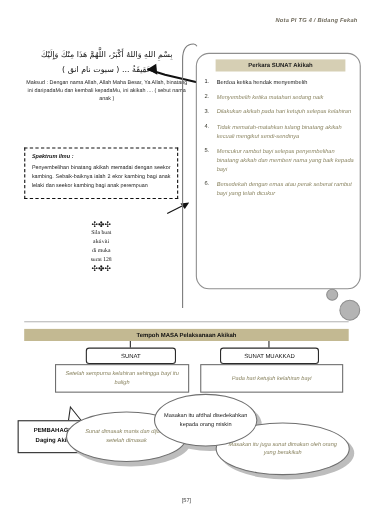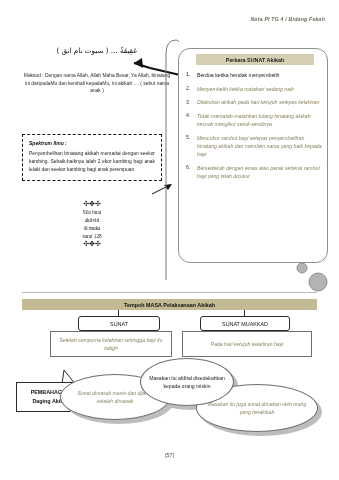--- a/index.html
+++ b/index.html
@@ -156,20 +156,21 @@
   .thinline{position:absolute;background:#b9b9b9;height:1px;}
 </style>
 </head>
 <body>
 
 <div class="page">
 
   <div class="hdr">Nota PI TG 4 / Bidang Fekah</div>
 
   <div class="arabic">
+    <div class="l1">بِسْمِ اللهِ وَاللهُ أَكْبَرُ، اللَّهُمَّ هَذَا مِنْكَ وَإِلَيْكَ</div>
     <div class="l2">عَقِيقَةُ ... ( سبوت نام انق )</div>
   </div>
   <div class="maksud">Maksud : Dengan nama Allah, Allah Maha Besar, Ya Allah, binatang ini daripadaMu dan kembali kepadaMu, ini akikah .... ( sebut nama anak )</div>
 
   <svg class="bigarrow" viewBox="0 0 62 22">
     <path d="M60 20 L30 13 L14 8" stroke="#111" stroke-width="2" fill="none"></path>
     <path d="M14 8 L23 13 L22 3 Z" fill="#111"></path>
   </svg>
 
   <div class="spektrum">

